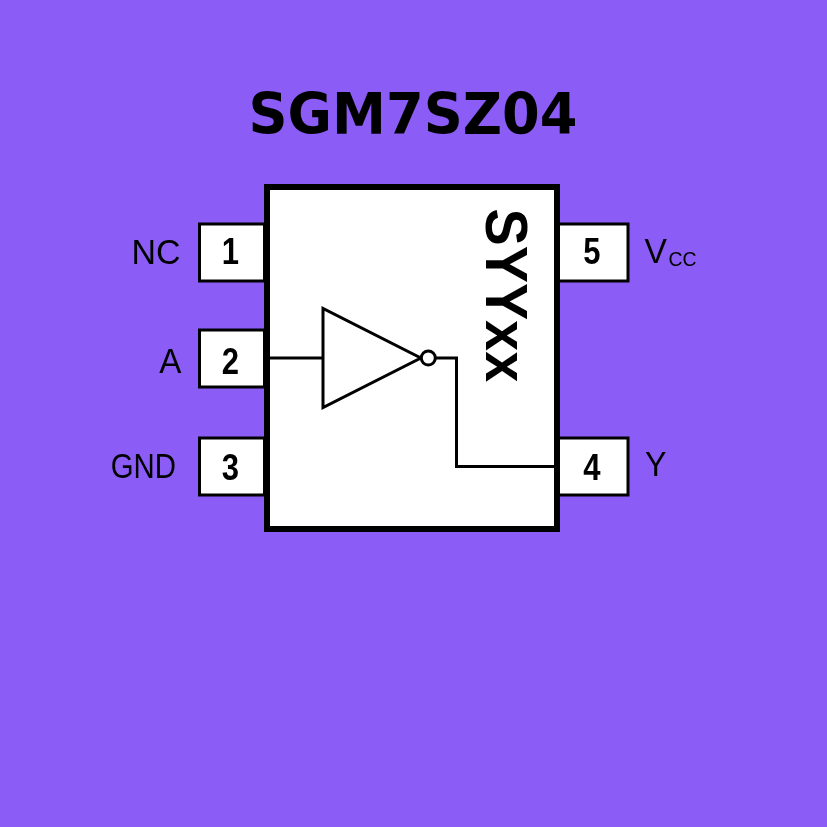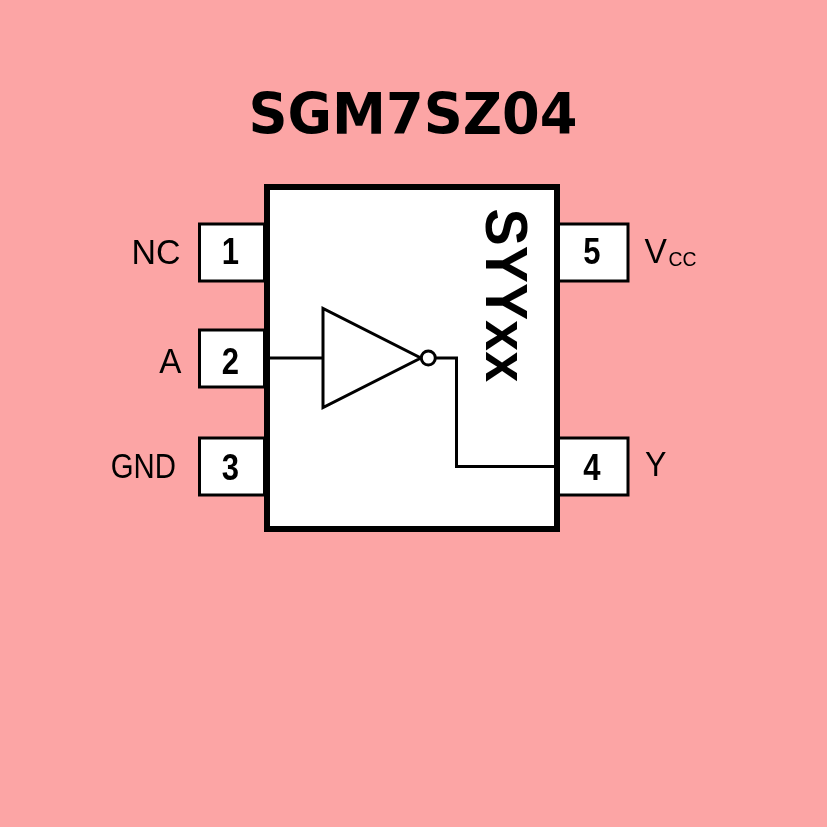--- a/index.html
+++ b/index.html
@@ -1,16 +1,16 @@
 <!DOCTYPE html>
 <html><head>
 <meta charset="utf-8">
 <style>
   html, body { margin: 0; padding: 0; background: #ffffff; }
-  .page { position: relative; width: 827px; height: 827px; background: #fca5a5; overflow: hidden; }
+  .page { position: relative; width: 827px; height: 827px; background: #8b5cf6; overflow: hidden; }
   svg { position: absolute; top: 0; left: 0; }
   .t-title { font: bold 56.8px "DejaVu Sans", sans-serif; fill: #000000; }
   .t-label { font: 35px "Liberation Sans", sans-serif; fill: #000000; }
   .t-sub   { font: 20px "Liberation Sans", sans-serif; fill: #000000; }
   .t-digit { font: bold 36.5px "Liberation Sans", sans-serif; fill: #000000; }
   .t-mark  { font: bold 60px "Liberation Sans", sans-serif; fill: #000000; }
 </style>
 </head>
 <body>
 

